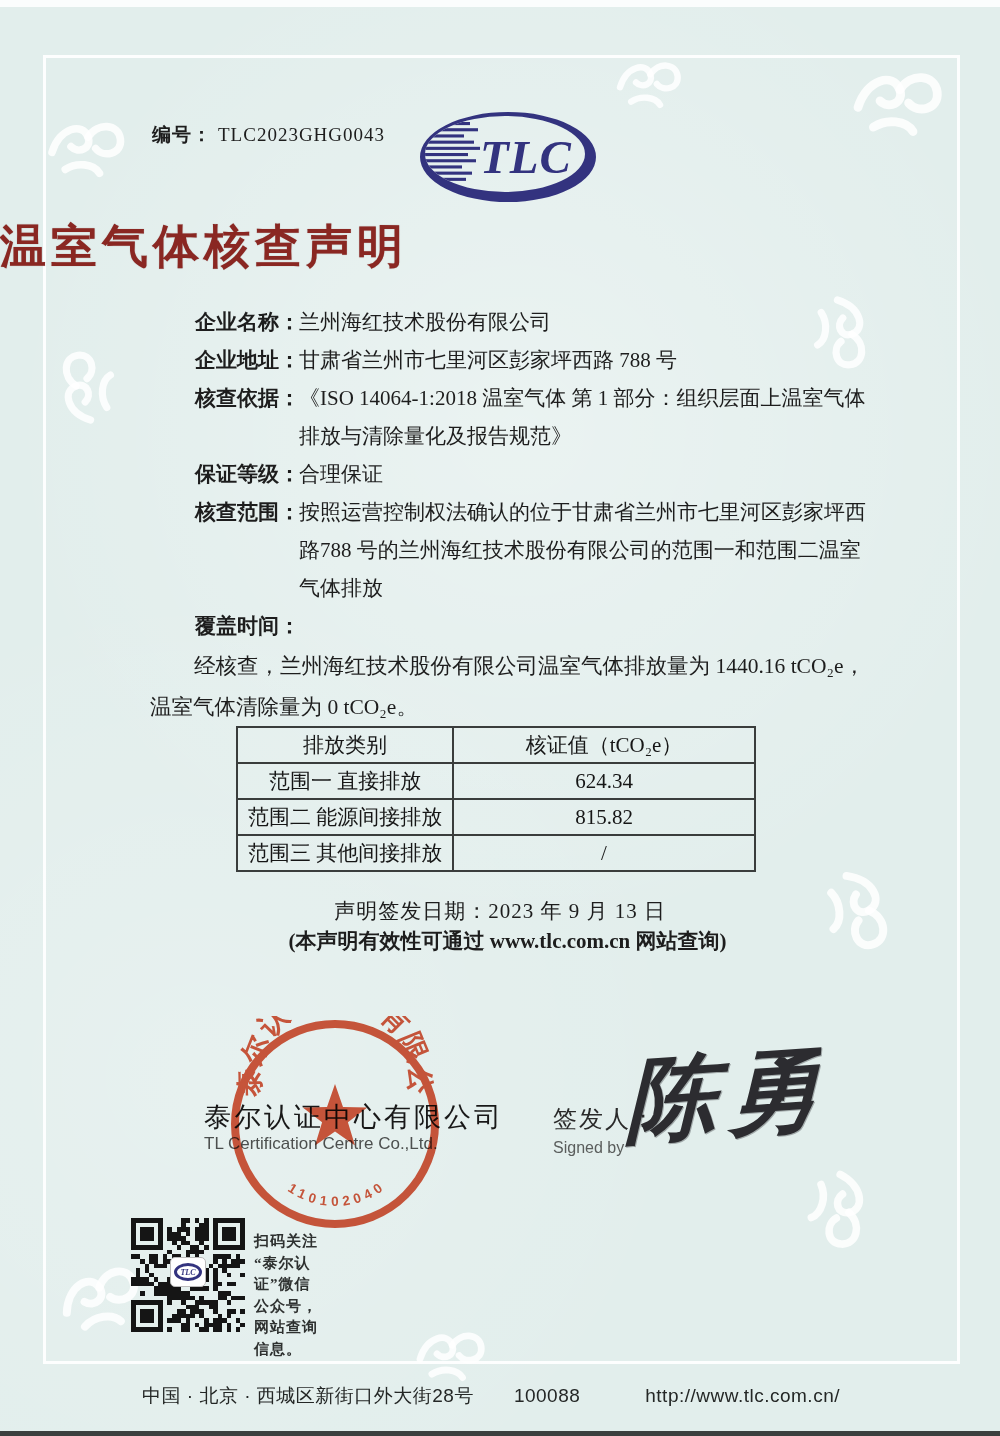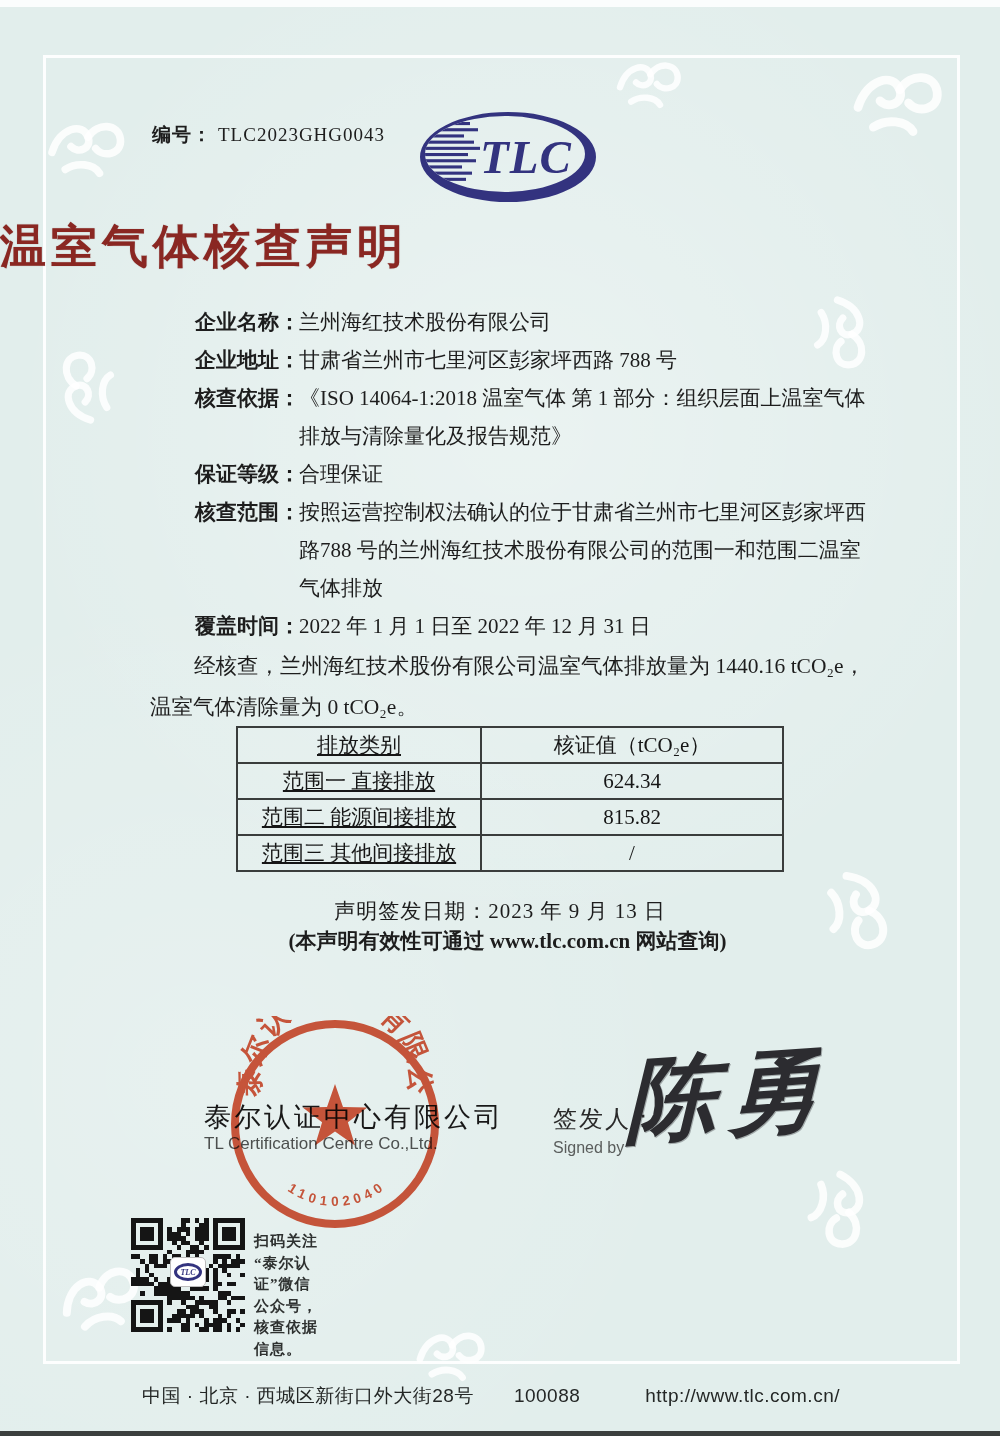--- a/index.html
+++ b/index.html
@@ -44,21 +44,21 @@
     font-size:21.5px; line-height:41px; text-indent:44px;
   }
 
   table.emis {
     position:absolute; left:236px; top:726px; border-collapse:collapse;
     font-size:21px; color:#161616;
   }
   table.emis td {
     border:2px solid #3a3d3c; text-align:center; height:36px; padding:0 6px;
   }
-  td.c1 { width:244px;text-decoration:underline; } td.c2 { width:302px; }
+  td.c1 { width:216px; } td.c2 { width:302px; }
 
   .date-line { position:absolute; left:0; top:897px; width:100%; text-align:center; font-size:21px; letter-spacing:1px; }
   .validity-line { position:absolute; left:0; top:927px; width:100%; text-align:center; font-size:21px; font-weight:600;padding-left:15px; }
 
   .org-cn { position:absolute; left:204px; top:1099px; font-size:27px; letter-spacing:3px; color:#181818; }
   .org-en { position:absolute; left:204px; top:1134px; font-size:17px; color:#4c4f4e; font-family:"Liberation Sans","DejaVu Sans",sans-serif; }
 
   .seal { position:absolute; left:227px; top:1016px; width:216px; height:216px; mix-blend-mode:multiply; opacity:.92; }
 
   .signer { position:absolute; left:553px; top:1103px; }
@@ -175,21 +175,20 @@
     <div class="field-row">
       <span class="field-label">保证等级：</span>
       <span class="field-value">合理保证</span>
     </div>
     <div class="field-row">
       <span class="field-label">核查范围：</span>
       <span class="field-value">按照运营控制权法确认的位于甘肃省兰州市七里河区彭家坪西路788 号的兰州海红技术股份有限公司的范围一和范围二温室气体排放</span>
     </div>
     <div class="field-row">
       <span class="field-label">覆盖时间：</span>
-      <span class="field-value">2022 年 1 月 1 日至 2022 年 12 月 31 日</span>
     </div>
   </div>
 
   <div class="summary">经核查，兰州海红技术股份有限公司温室气体排放量为 1440.16 tCO₂e，温室气体清除量为 0 tCO₂e。</div>
 
   <table class="emis">
     <tbody>
       <tr>
         <td class="c1">排放类别</td>
         <td class="c2">核证值（tCO₂e）</td>
@@ -246,21 +245,21 @@
         <path d="M0 18h7v7h-7zM1 19h5v5h-5zM2 20h3v3h-3z" fill-rule="evenodd" fill="#151515"></path>
       </svg>
     <div class="qr-logo">
       <div class="ellipse">TLC</div>
     </div>
   </div>
   <div class="qr-caption">扫码关注
 “泰尔认
 证”微信
 公众号，
-核查依据
+网站查询
 信息。</div>
 
   <div class="footer">
     <span>中国 · 北京 · 西城区新街口外大街28号</span>
     <span class="post">100088</span>
     <span class="url">http://www.tlc.com.cn/</span>
   </div>
 
   <div class="scan-bottom"></div>
 </div>

